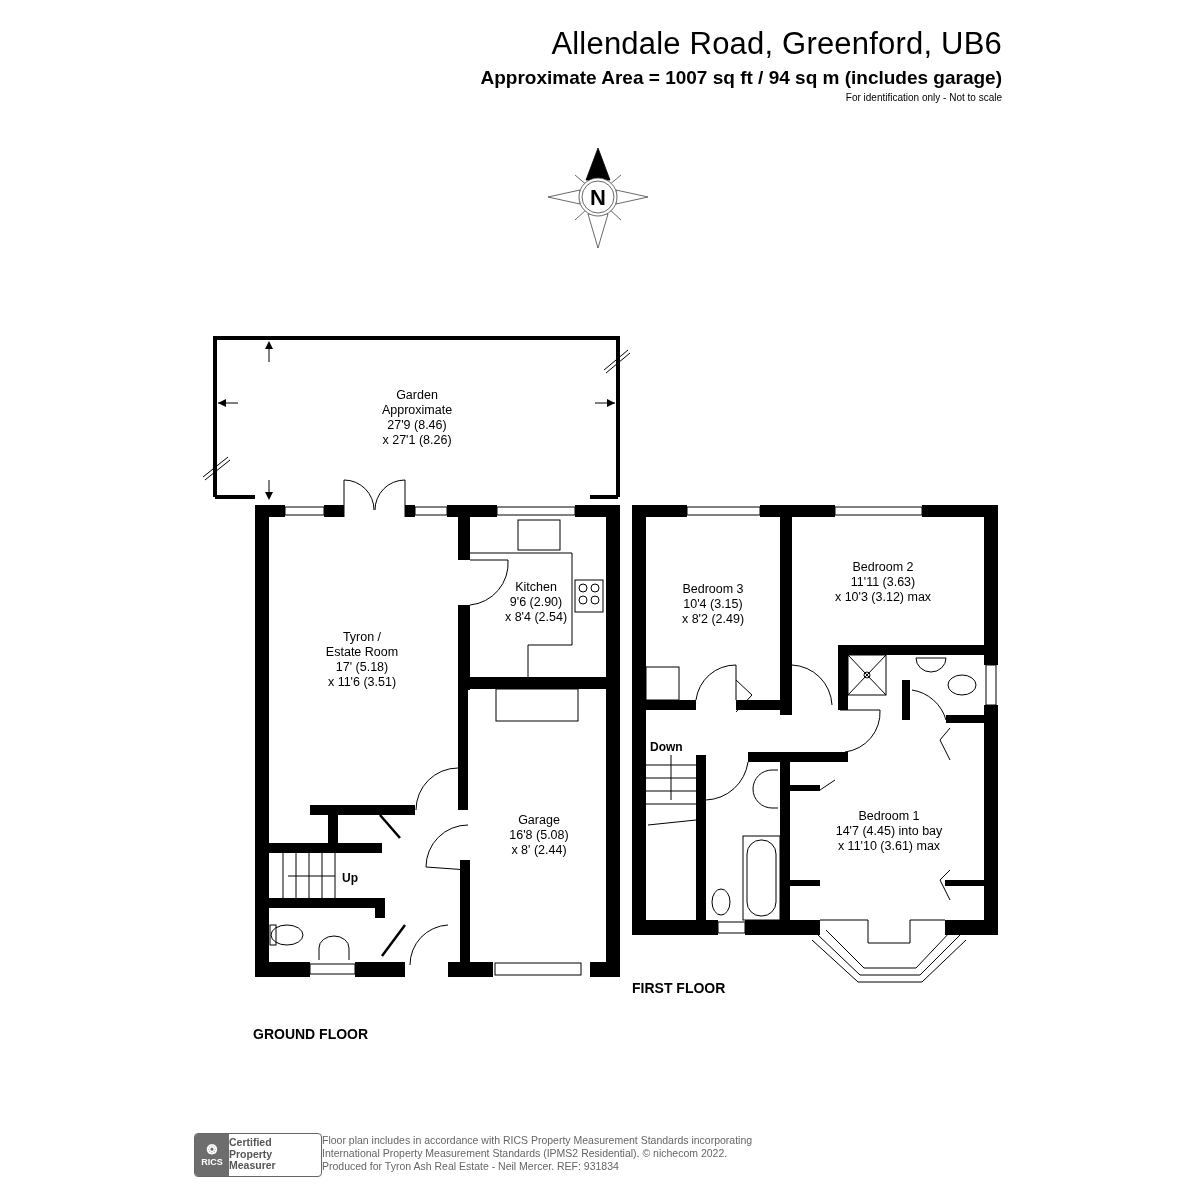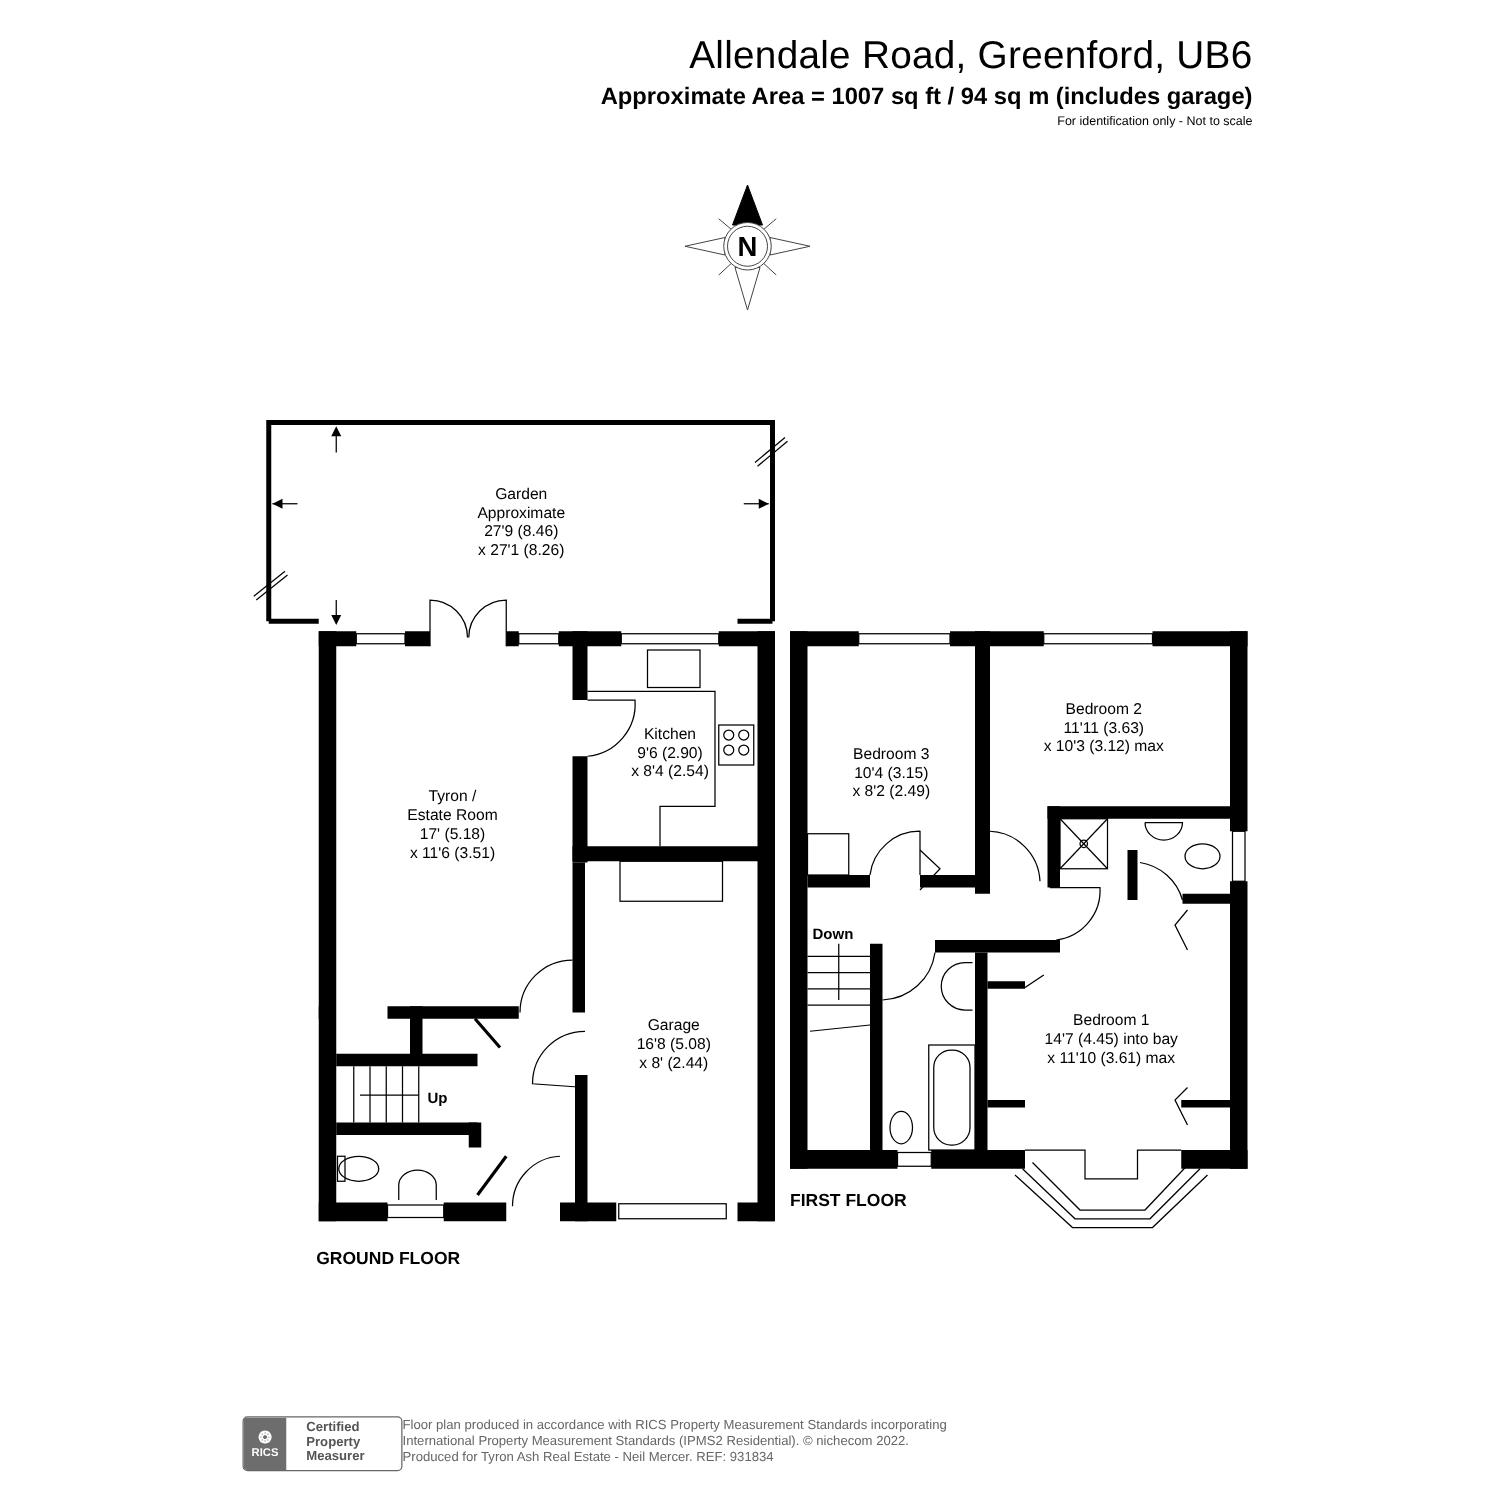--- a/index.html
+++ b/index.html
@@ -3,26 +3,26 @@
 <meta charset="utf-8">
 <style>
   html, body { margin:0; padding:0; background:#ffffff; }
   body { width:1200px; height:1200px; position:relative; overflow:hidden; font-family:"Liberation Sans", sans-serif; color:#000; }
   .title { position:absolute; right:198px; top:26px; font-size:31px; font-weight:normal; white-space:nowrap; letter-spacing:0.2px; }
   .subtitle { position:absolute; right:198px; top:67px; font-size:19px; white-space:nowrap;font-weight:bold; }
   .note { position:absolute; right:198px; top:92px; font-size:10px; white-space:nowrap; }
   .plan { position:absolute; left:0; top:0; }
   .lbl { position:absolute; text-align:center; font-size:12.5px; line-height:15px; transform:translateX(-50%); white-space:nowrap; }
   .lbl .nm { font-weight:normal; }
-  .floor-label { position:absolute; font-weight:bold; font-size:14px; white-space:nowrap; }
+  .floor-label { position:absolute; font-weight:bold; font-size:14px; white-space:nowrap;margin-top:28px; }
   .small-lbl { position:absolute; font-weight:bold; font-size:12px; white-space:nowrap; }
   .footer-badge { position:absolute; left:194px; top:1133px; width:126px; height:42px; border:1px solid #666; border-radius:4px; display:flex; overflow:hidden; }
   .rics-logo { width:34px; background:#6d6d6d; color:#fff; display:flex; flex-direction:column; align-items:center; justify-content:center; font-size:9px; font-weight:bold; }
   .rics-logo .glyph { font-size:13px; line-height:14px; }
-  .badge-text { padding:3px 16px; font-size:10.5px; font-weight:bold; color:#555; line-height:11.5px; }
+  .badge-text { padding:3px 0; font-size:10.5px; font-weight:bold; color:#555; line-height:11.5px; }
   .footer-text { position:absolute; left:322px; top:1134px; font-size:10.5px; color:#666; line-height:13px; white-space:nowrap; }
 </style>
 </head>
 <body>
 
 <div class="title">Allendale Road, Greenford, UB6</div>
 <div class="subtitle">Approximate Area = 1007 sq ft / 94 sq m (includes garage)</div>
 <div class="note">For identification only - Not to scale</div>
 
 <svg class="plan" width="1200" height="1200" viewBox="0 0 1200 1200" style="pointer-events:none">
@@ -227,21 +227,21 @@
   <div>x 8'4 (2.54)</div>
 </div>
 <div class="lbl" style="left:539px; top:813px;">
   <div class="nm">Garage</div>
   <div>16'8 (5.08)</div>
   <div>x 8' (2.44)</div>
 </div>
 <div class="small-lbl" style="left:342px; top:871px;">Up</div>
 <div class="floor-label" style="left:253px; top:998px;">GROUND FLOOR</div>
 
-<div class="lbl" style="left:713px; top:596px;">
+<div class="lbl" style="left:713px; top:582px;">
   <div class="nm">Bedroom 3</div>
   <div>10'4 (3.15)</div>
   <div>x 8'2 (2.49)</div>
 </div>
 <div class="lbl" style="left:883px; top:560px;">
   <div class="nm">Bedroom 2</div>
   <div>11'11 (3.63)</div>
   <div>x 10'3 (3.12) max</div>
 </div>
 <div class="lbl" style="left:889px; top:809px;">
@@ -257,16 +257,16 @@
     <div class="glyph">❂</div>
     <div>RICS</div>
   </div>
   <div class="badge-text">
     <div>Certified</div>
     <div>Property</div>
     <div>Measurer</div>
   </div>
 </div>
 <div class="footer-text">
-  <div>Floor plan produced in accordance with RICS Property Measurement Standards incorporating</div>
+  <div>Floor plan includes in accordance with RICS Property Measurement Standards incorporating</div>
   <div>International Property Measurement Standards (IPMS2 Residential).   © nichecom 2022.</div>
   <div>Produced for Tyron Ash Real Estate - Neil Mercer.   REF:  931834</div>
 </div>
 
 </body></html>

